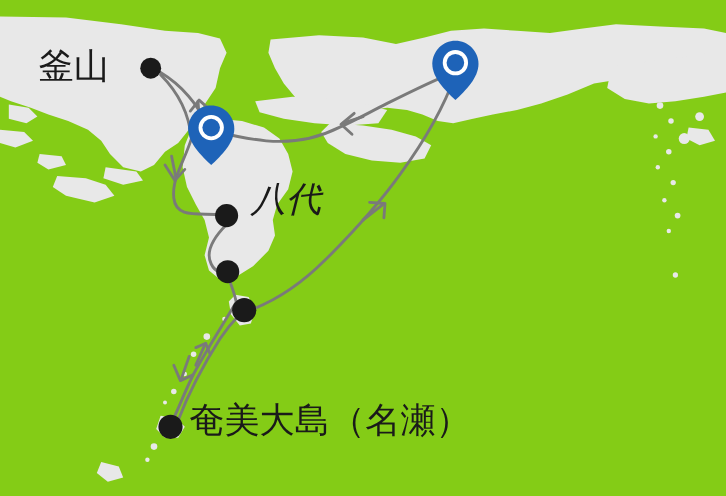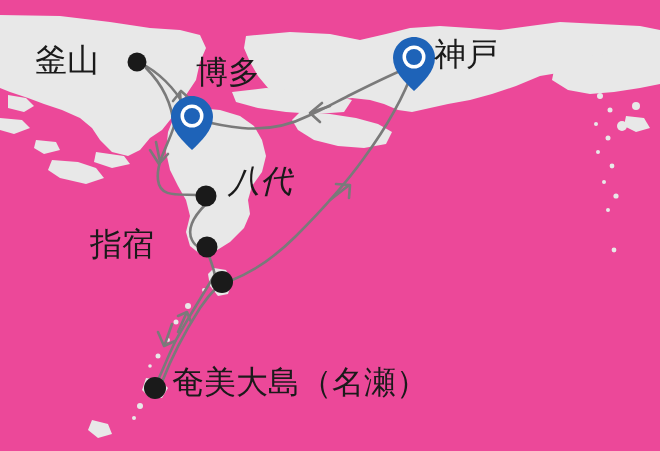--- a/index.html
+++ b/index.html
@@ -8,21 +8,21 @@
     padding: 0;
     background: #ffffff;
   }
   body {
     font-family: "Liberation Sans", "DejaVu Sans", sans-serif;
   }
   #map-root {
     position: relative;
     width: 660px;
     height: 451px;
-    background: #ec4899;
+    background: #84cc16;
     overflow: hidden;
   }
   #map-svg {
     position: absolute;
     left: 0;
     top: 0;
     width: 660px;
     height: 451px;
     display: block;
   }
@@ -199,24 +199,21 @@
                  C 423,82.5 435,71 435,58
                  C 435,46.5 425.5,37 414,37 Z" fill="#1e63b8"></path>
         <circle cx="414" cy="57" r="11.5" fill="#ffffff"></circle>
         <circle cx="414" cy="57" r="8" fill="#1e63b8"></circle>
       </g>
     </g>
   </svg>
 
   <div class="city-label" style="left:35px; top:44px;">釜山</div>
 
-  <div class="city-label" style="left:196px; top:56px;">博多</div>
-
-  <div class="city-label" style="left:434px; top:38px;">神戸</div>
+
 
   <div class="city-label" style="left:228px; top:165px;font-style:italic;">八代</div>
 
-  <div class="city-label" style="left:90px; top:228px;">指宿</div>
 
 
   <div class="city-label" style="left:172px; top:366px;text-align:center;">奄美大島（名瀬）</div>
 
 </div>
 
 </body></html>

